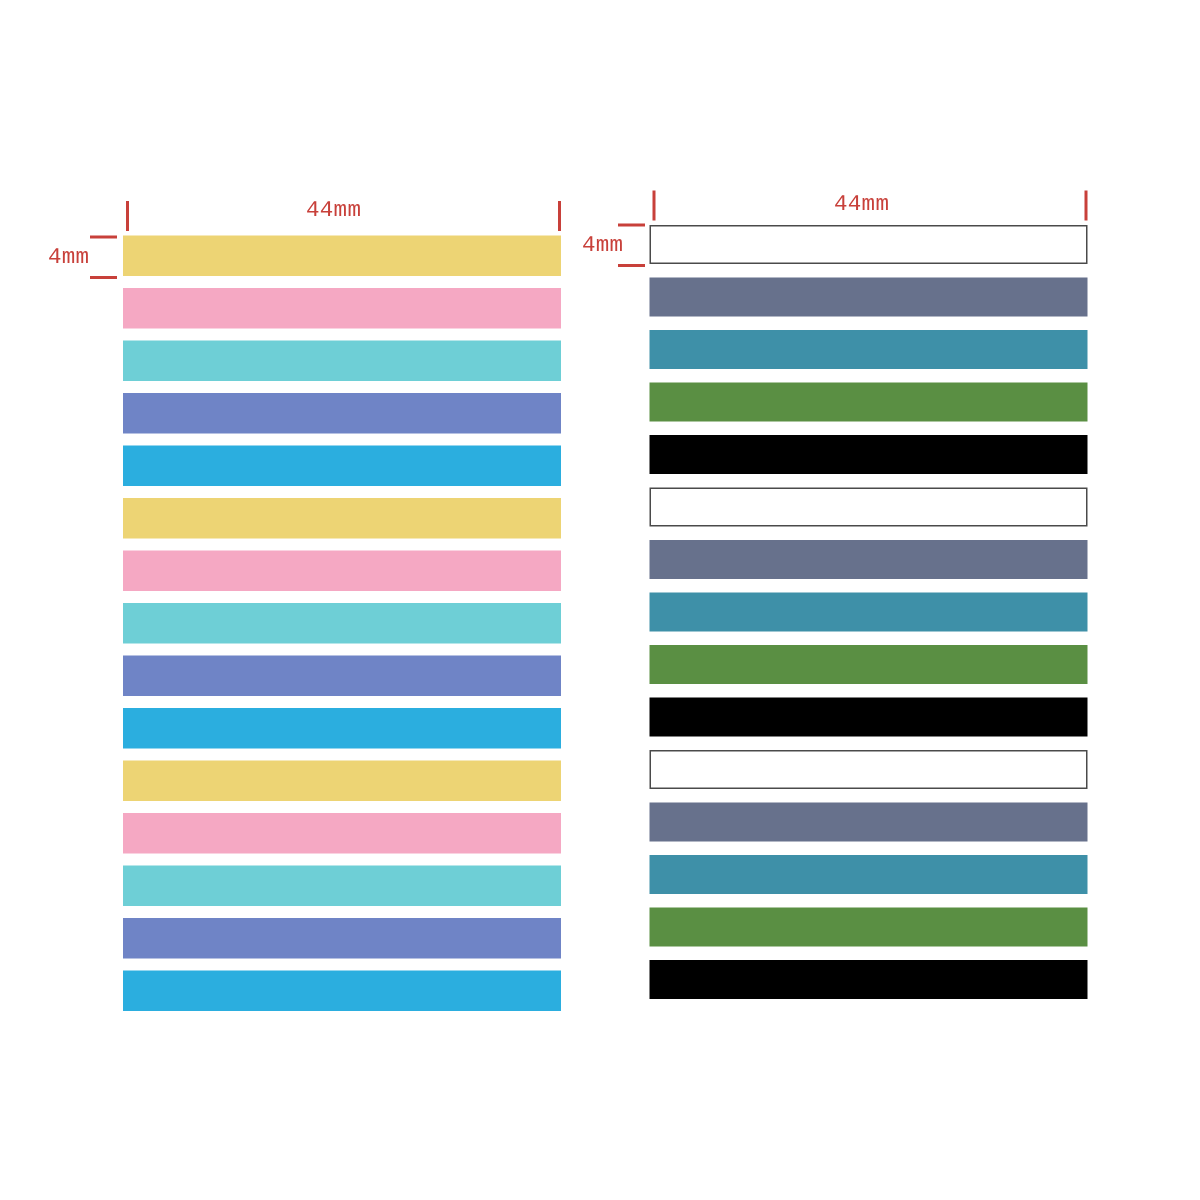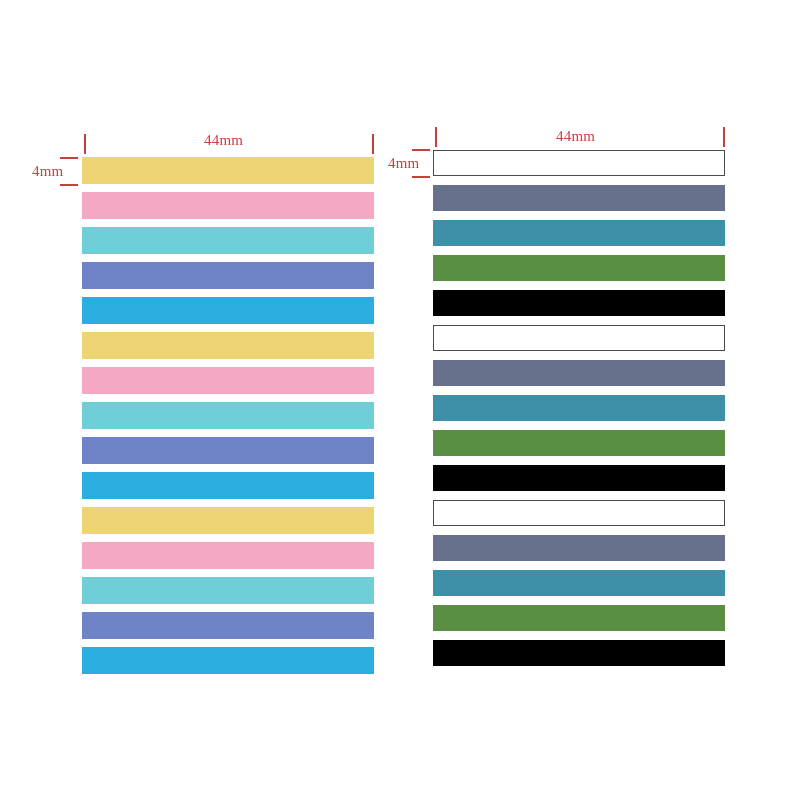--- a/index.html
+++ b/index.html
@@ -20,20 +20,21 @@
     width: 800px;
     height: 800px;
     background: #ffffff;
   }
 
   
   .panel {
     position: absolute;
     top: 0;
     height: 588px;
+    font-family: Liberation Mono, monospace;
   }
   #panel-left  { left: 0px;   width: 400px; }
   #panel-right { left: 400px; width: 400px; }
 
   
   .tape-stack {
     position: absolute;
   }
   #stack-left  { left: 82px;  top: 157px; width: 292px; }
   #stack-right { left: 433px; top: 150px; width: 292px; }

